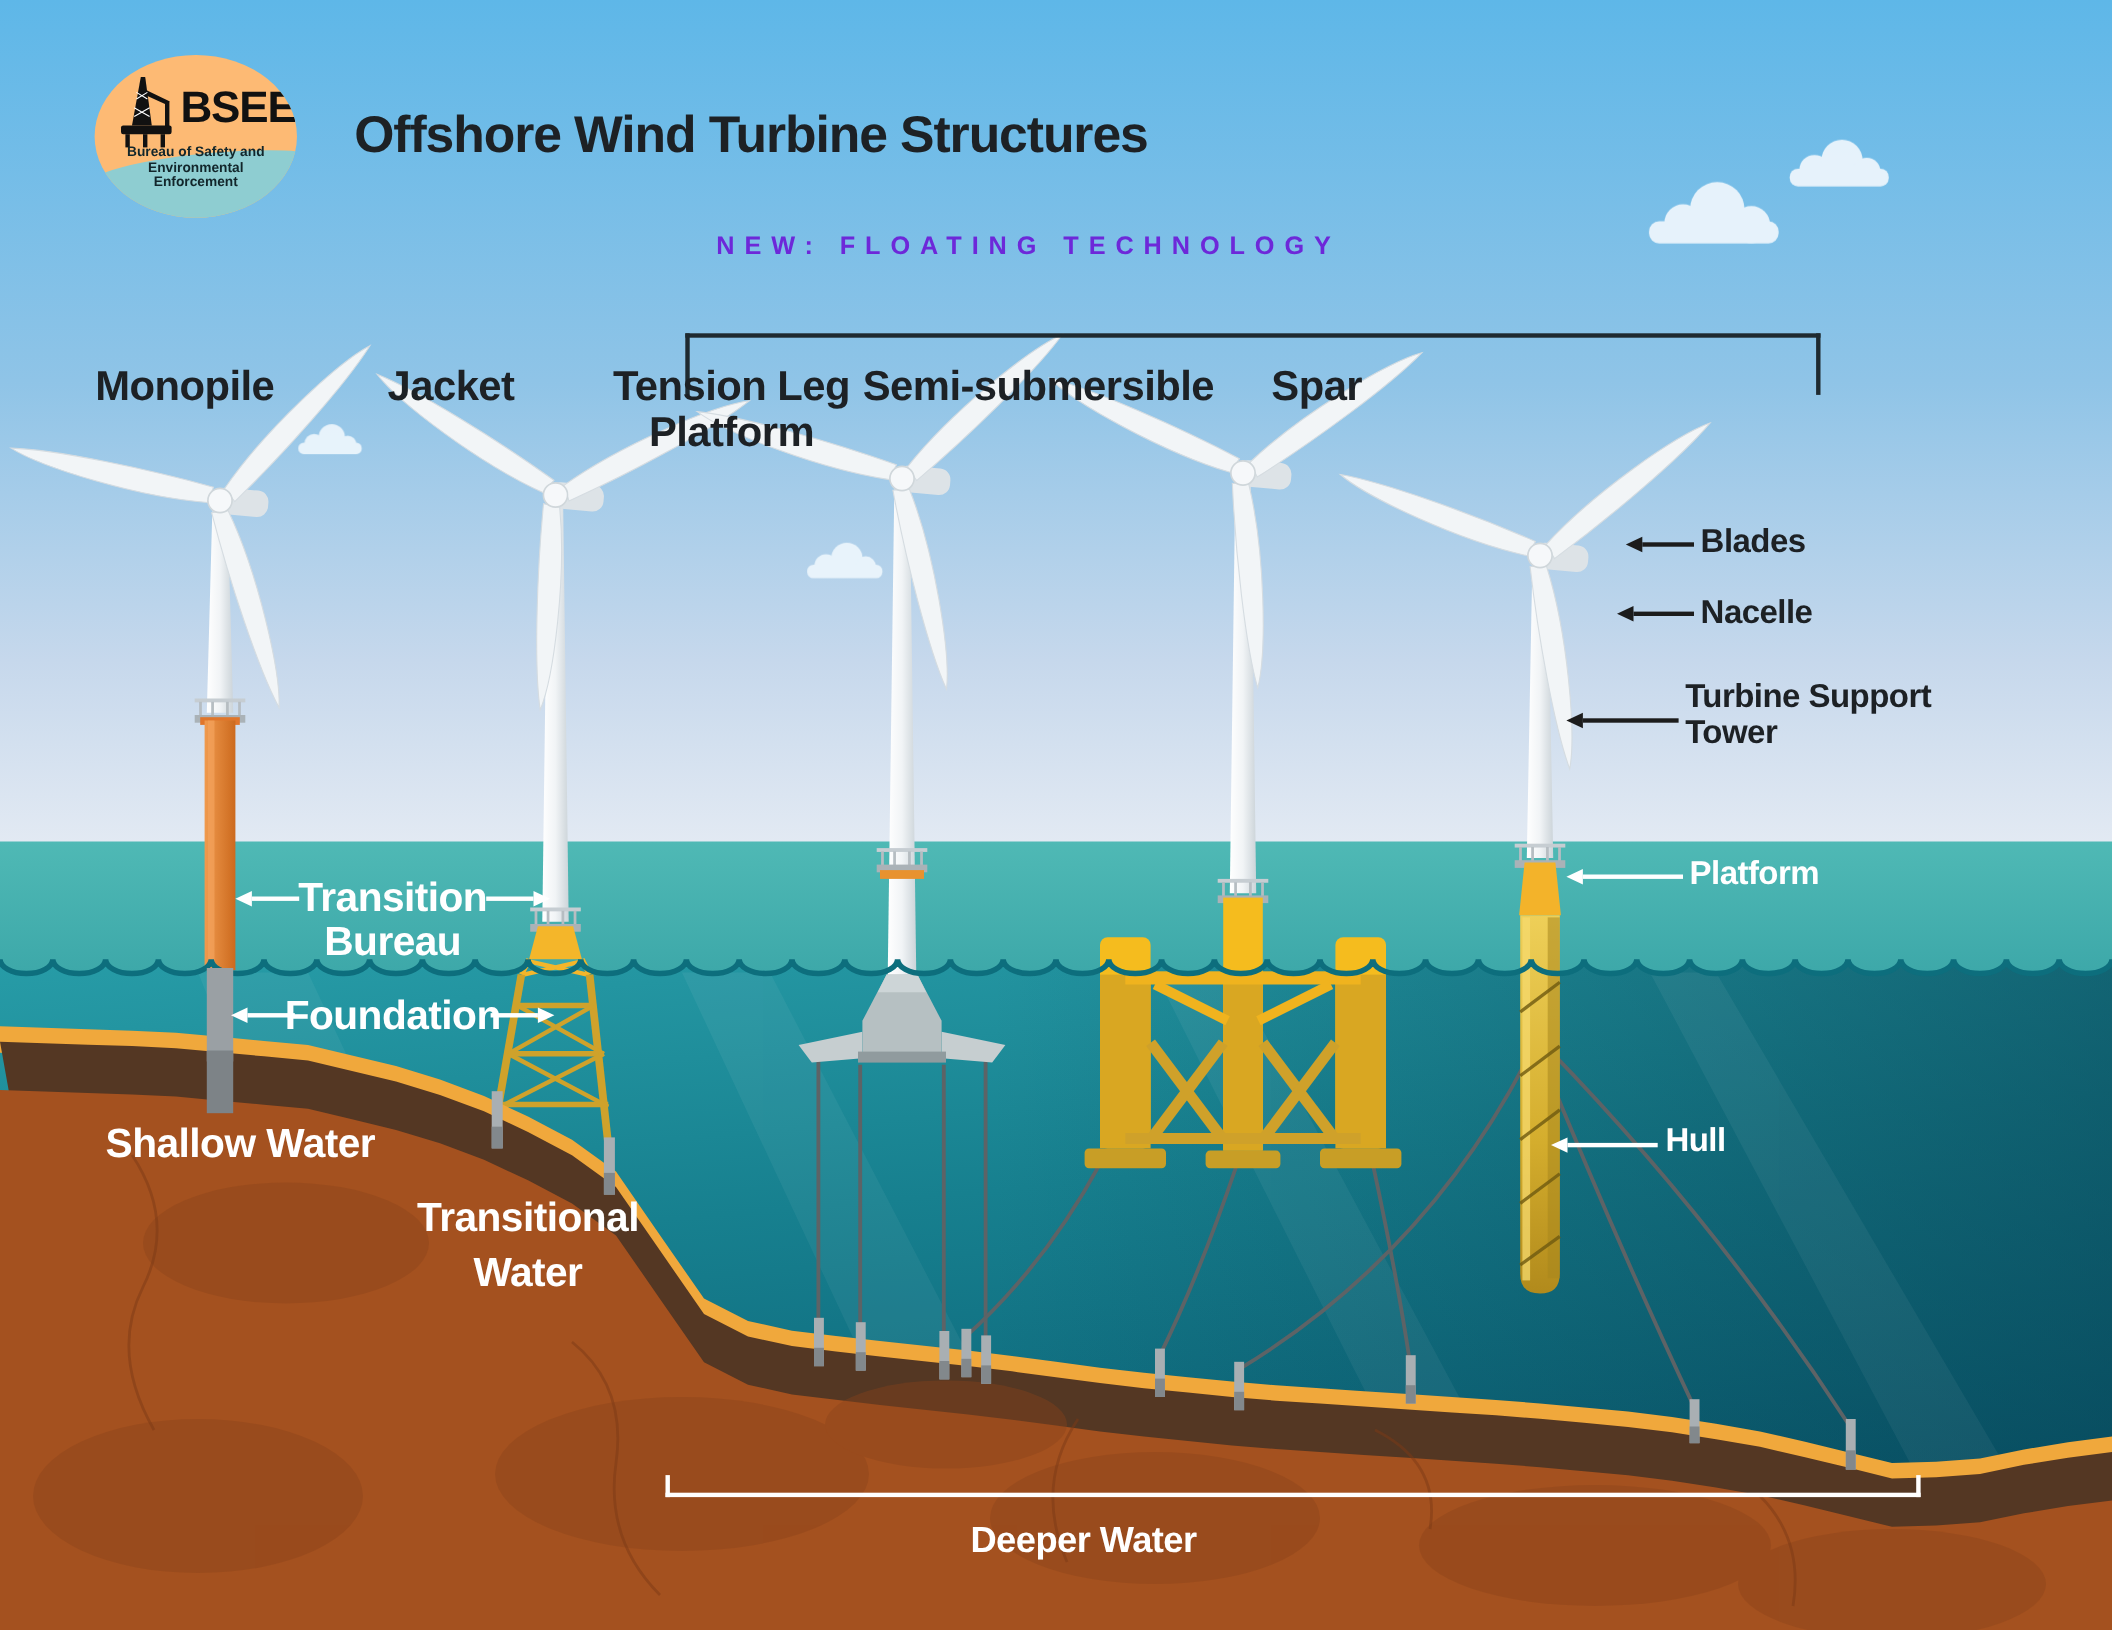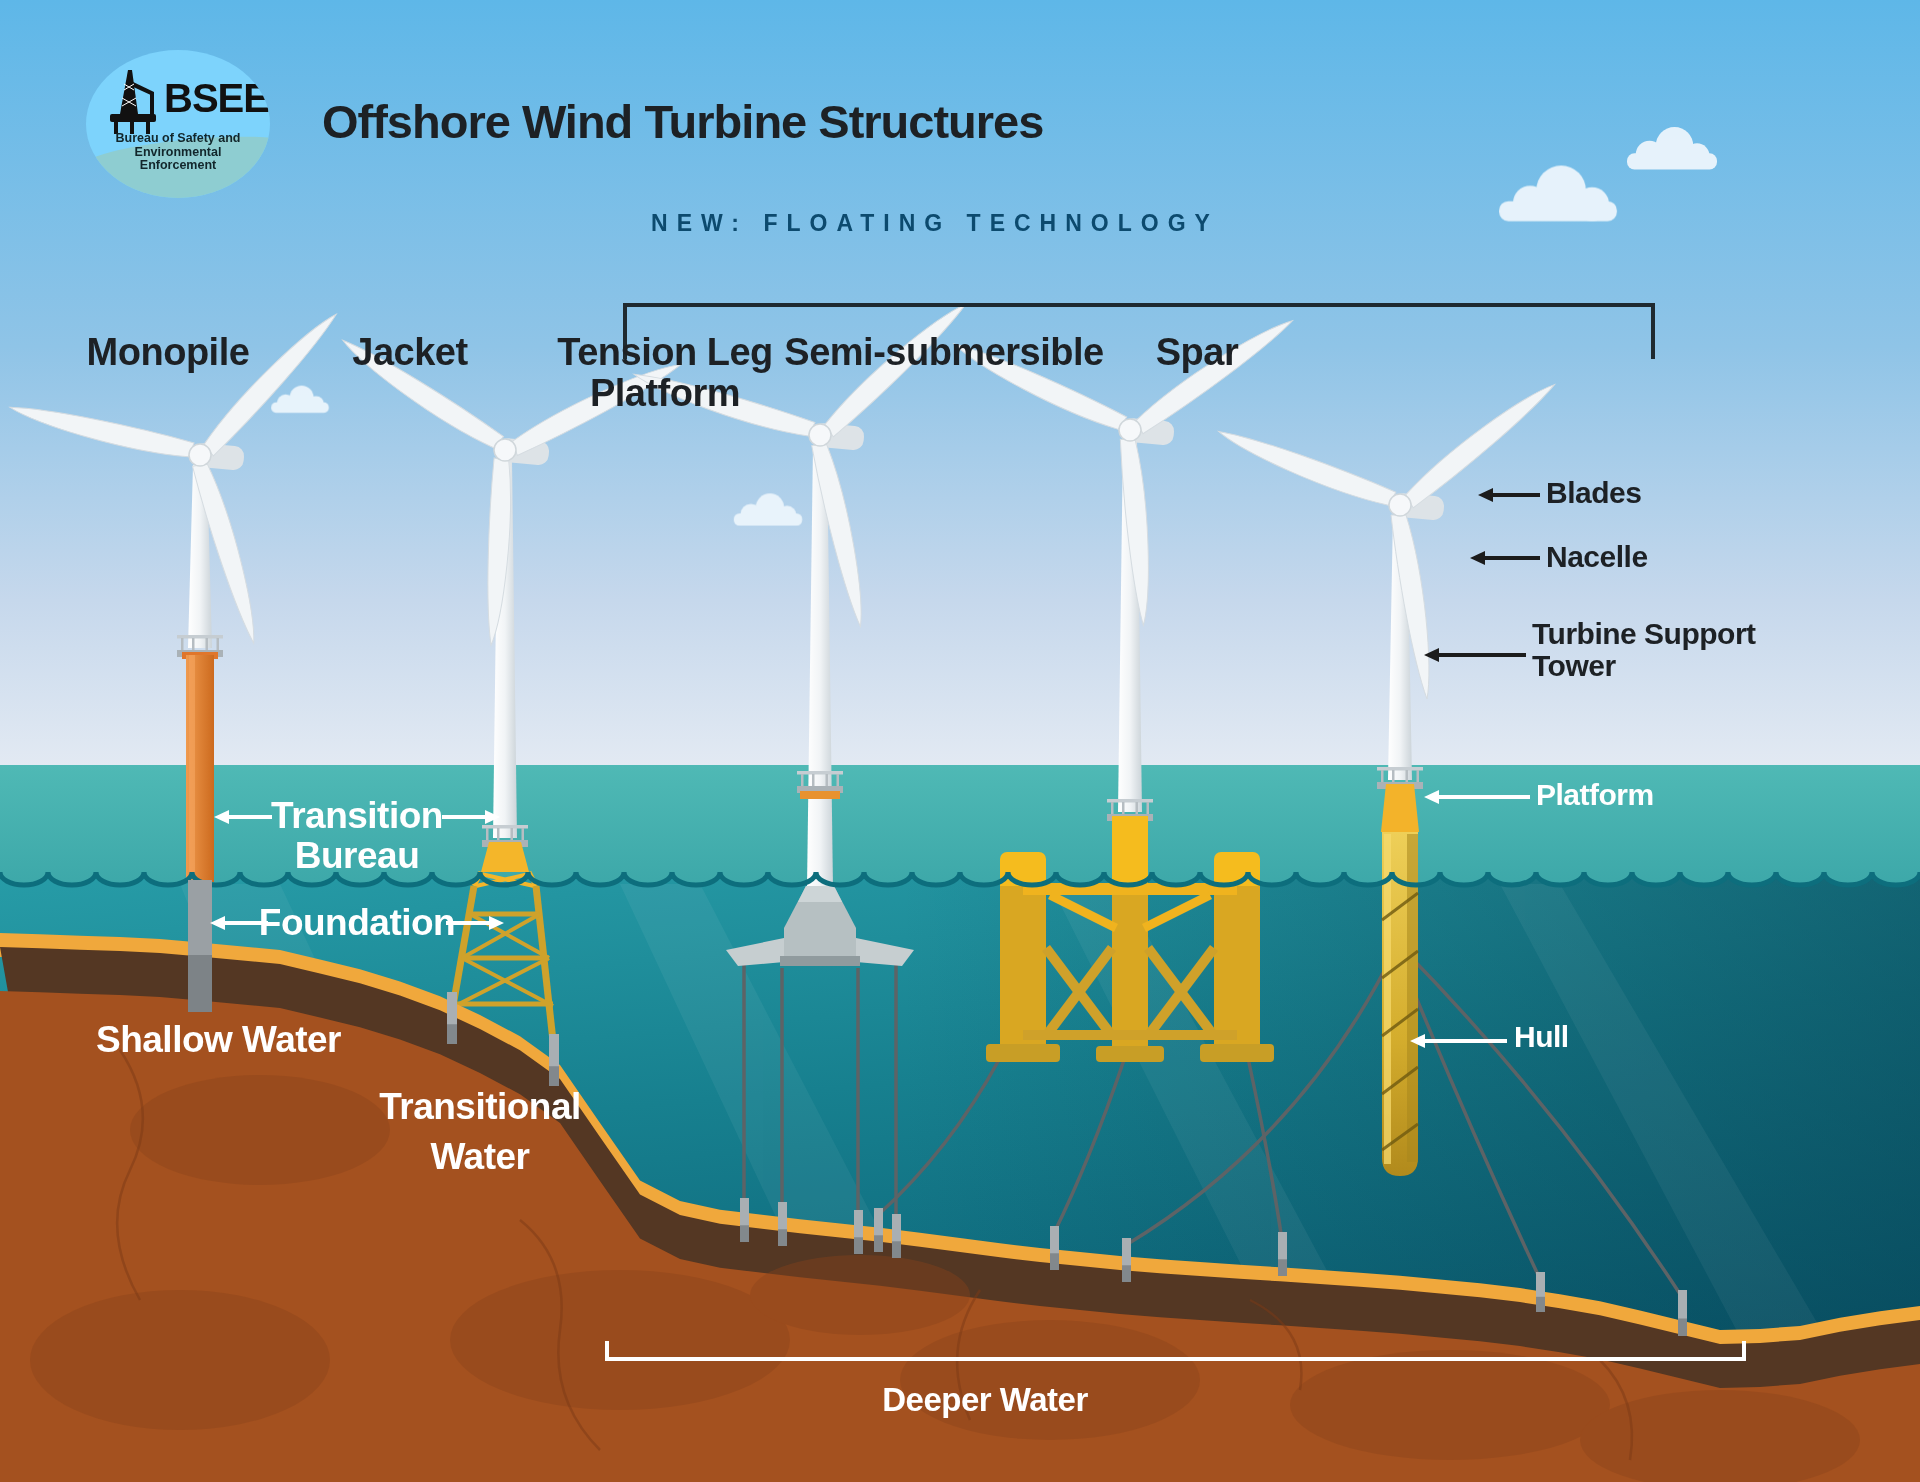--- a/index.html
+++ b/index.html
@@ -3,42 +3,42 @@
 <meta charset="utf-8">
 <style>
   html,body{margin:0;padding:0;background:#9db;}
   .scene{position:relative;width:1920px;height:1482px;overflow:hidden;
          font-family:"Liberation Sans",sans-serif;}
   .scene svg.art{position:absolute;left:0;top:0;}
   .lbl{position:absolute;font-weight:bold;color:#1d2125;letter-spacing:-0.5px;line-height:1.08;white-space:nowrap;}
   .white{color:#ffffff;}
   .center{transform:translateX(-50%);text-align:center;}
   .title{font-size:47px;letter-spacing:-1px;}
-  .banner{font-size:23px;letter-spacing:9px;color:#0c4a6e;}
+  .banner{font-size:23px;letter-spacing:9px;color:#6d28d9;}
   .hdr{font-size:38px;top:332px;}
   .comp{font-size:30px;}
   .zone{font-size:37px;}
   .deep{font-size:33px;}
   .two-line span{display:block;}
   
   .bracket-top{position:absolute;left:623px;top:303px;width:1024px;height:52px;
     border-top:4px solid #1f2a30;border-left:4px solid #1f2a30;border-right:4px solid #1f2a30;}
   .bracket-bottom{position:absolute;left:605px;top:1341px;width:1133px;height:16px;
     border-bottom:4px solid #ffffff;border-left:4px solid #ffffff;border-right:4px solid #ffffff;}
   
   .arrow{position:absolute;display:flex;align-items:center;height:14px;}
   .arrow .shaft{flex:1;height:3.5px;background:var(--c);}
   .arrow .head{width:0;height:0;border-top:7px solid transparent;border-bottom:7px solid transparent;}
   .arrow.left .head{border-right:15px solid var(--c);order:-1;}
   .arrow.right .head{border-left:15px solid var(--c);}
   .arrow.black{--c:#1c1c1c;}
   .arrow.whitec{--c:#ffffff;}
   
   .logo{position:absolute;left:86px;top:50px;width:184px;height:148px;border-radius:50%;
-        background:#7dd3fc;overflow:hidden;}
+        background:#fdba74;overflow:hidden;}
   .logo-wave{position:absolute;left:-12px;bottom:-6px;width:210px;height:64px;background:#8ecdd1;
         border-top-left-radius:100% 40px;border-top-right-radius:60% 14px;transform:rotate(-4deg);}
   .logo-acronym{position:absolute;left:78px;top:26px;font-size:40px;font-weight:bold;color:#111;
         letter-spacing:-1px;}
   .logo-org{position:absolute;left:0;top:82px;width:184px;text-align:center;font-size:12.5px;
         line-height:13.5px;font-weight:bold;color:#12262b;}
   .logo-rig{position:absolute;left:16px;top:18px;}
 </style>
 </head>
 <body>

